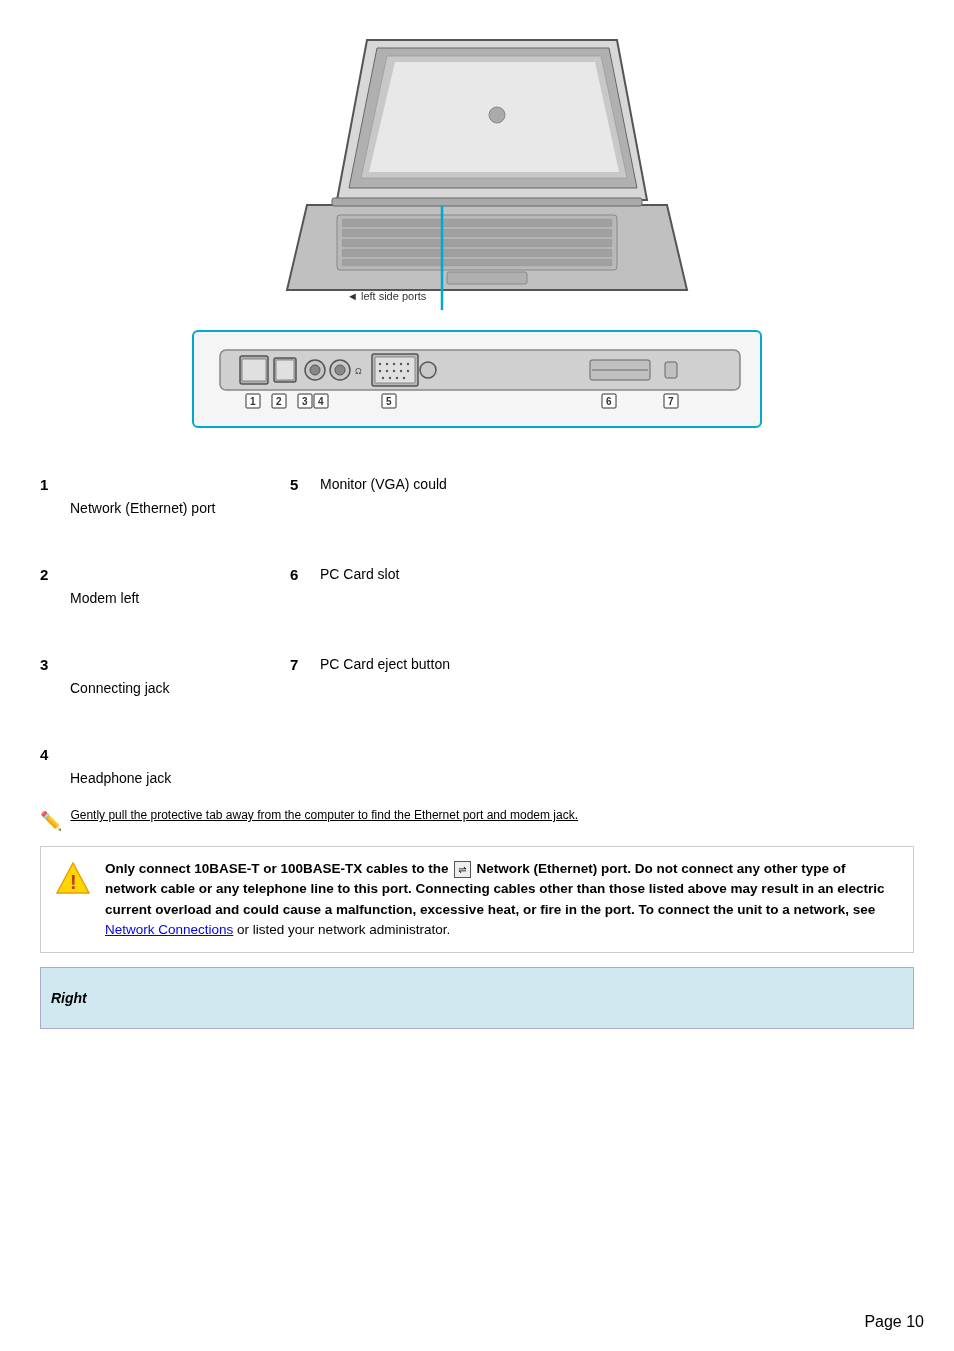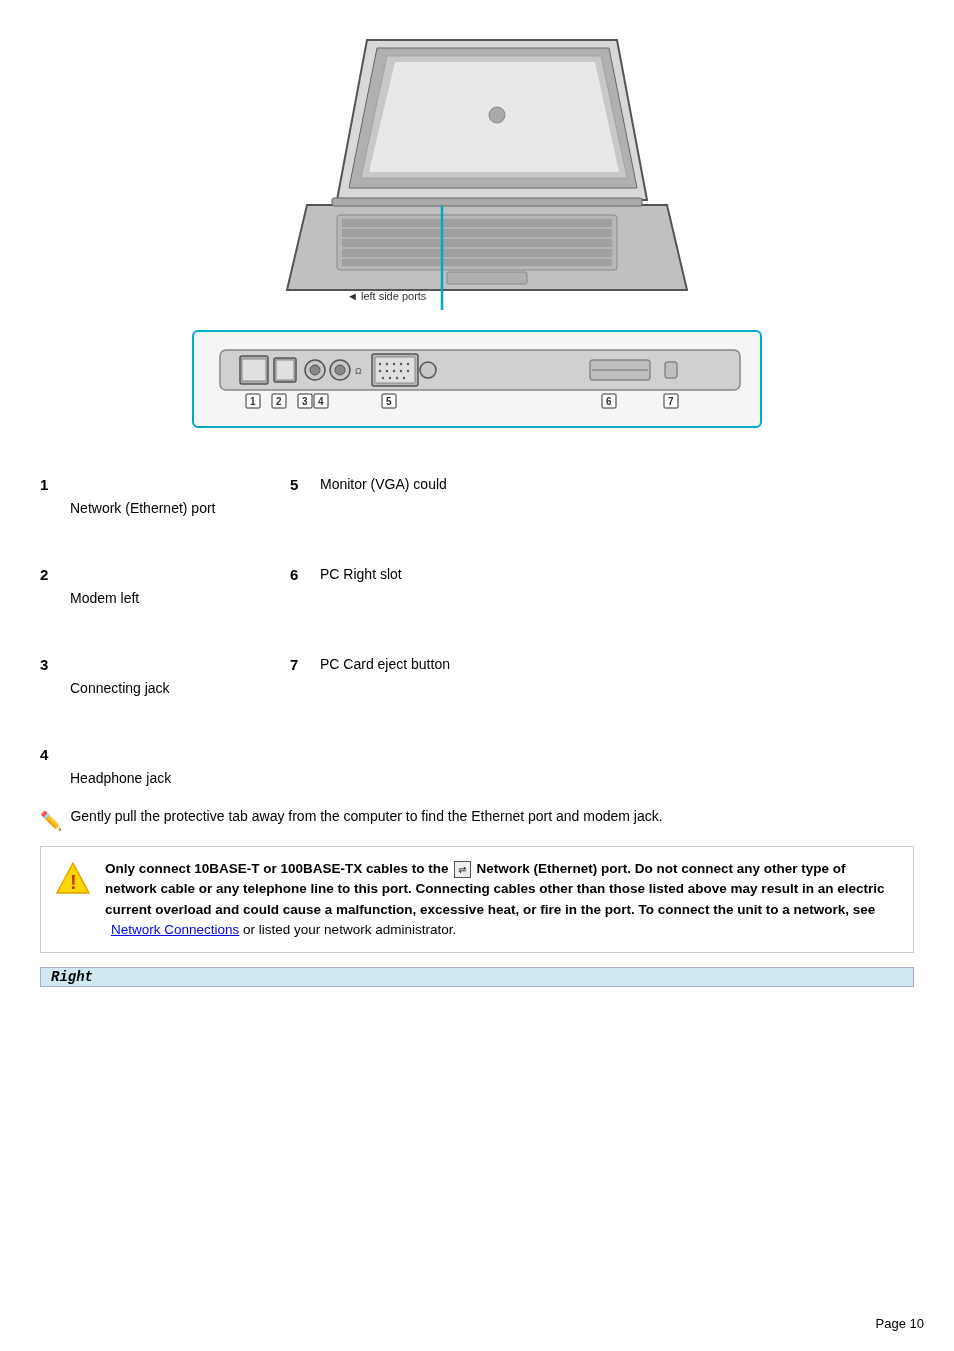--- a/index.html
+++ b/index.html
@@ -59,21 +59,22 @@
     }
 
     .note-icon {
       font-size: 18px;
       margin-right: 8px;
       margin-top: 2px;
       color: #333;
     }
 
     .note-text {
-      font-size: 14px;
+      font-size: 12px;
+      text-decoration: underline;
     }
 
     .warning-section {
       border: 1px solid #ccc;
       padding: 12px 14px;
       margin-top: 14px;
       margin-bottom: 14px;
       display: flex;
       align-items: flex-start;
       background: #fff;
@@ -92,39 +93,37 @@
       line-height: 1.5;
     }
 
     .warning-text strong {
       font-weight: bold;
     }
 
     .warning-link {
       color: #0000EE;
       text-decoration: underline;
-      margin-left: 6px;
     }
 
     .section-header {
       background: #d0e8f0;
-      padding: 1px 10px;
+      padding: 22px 10px;
       font-style: italic;
       font-weight: bold;
       font-size: 14px;
       margin-top: 10px;
       border: 1px solid #aac;
-      font-family: Liberation Mono, monospace;
     }
 
     .page-number {
       position: absolute;
       bottom: 20px;
       right: 30px;
-      font-size: 13px;
+      font-size: 16px;
     }
 
     
     .diagram-wrapper {
       display: flex;
       flex-direction: column;
       align-items: center;
       width: 100%;
     }
   </style>
@@ -239,21 +238,21 @@
     <span class="item-num">1</span>
     <span class="item-label">Network (Ethernet) port</span>
     <span class="item-num2">5</span>
     <span class="item-label2">Monitor (VGA) could</span>
   </div>
 
   <div class="item-row">
     <span class="item-num">2</span>
     <span class="item-label">Modem left</span>
     <span class="item-num2">6</span>
-    <span class="item-label2">PC Right slot</span>
+    <span class="item-label2">PC Card slot</span>
   </div>
 
   <div class="item-row">
     <span class="item-num">3</span>
     <span class="item-label">Connecting jack</span>
     <span class="item-num2">7</span>
     <span class="item-label2">PC Card eject button</span>
   </div>
 
   <div class="item-row">

